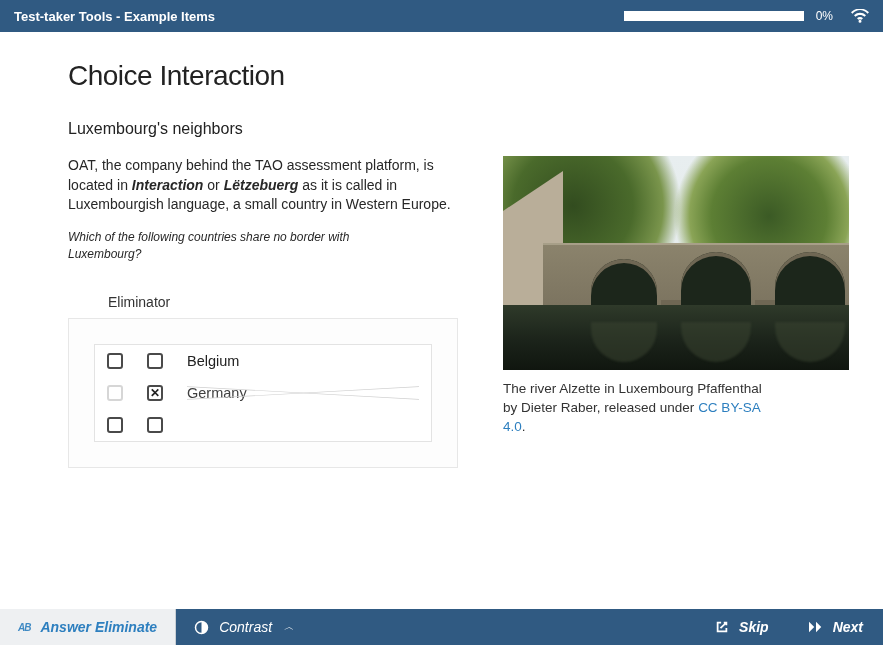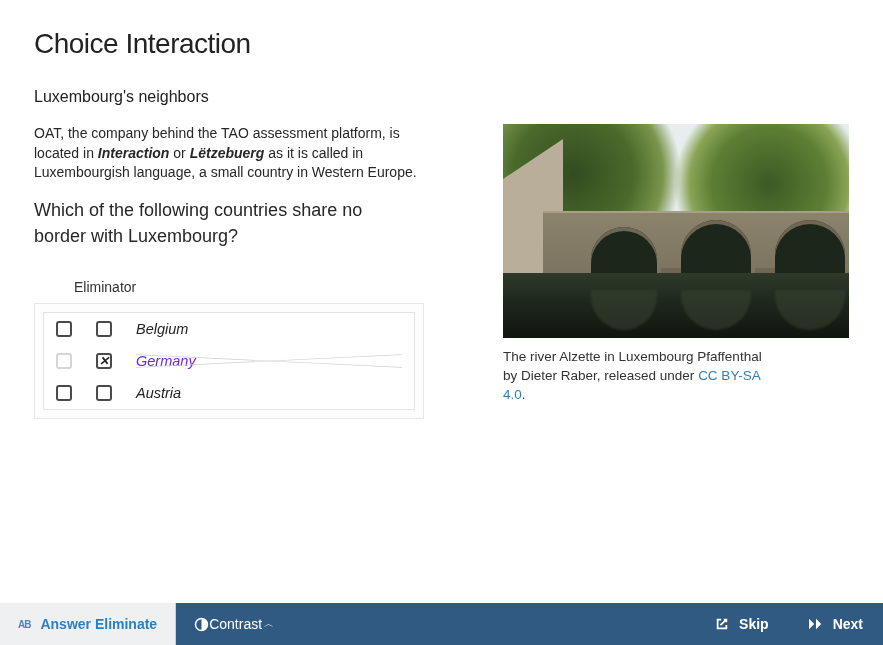--- a/index.html
+++ b/index.html
@@ -24,40 +24,40 @@
   }
   .progress-pct { font-size: 12px; }
   .wifi-icon { margin-left: 18px; display: inline-flex; }
 
   
   .content {
     flex: 1;
     padding: 28px 34px 10px 34px;
     overflow: hidden;
     color: #272727;
+    margin-left: 34px;
   }
   .h1 { font-size: 28px; font-weight: 400; margin-bottom: 28px; color: #222; letter-spacing: -0.5px; }
   .h2 { font-size: 16px; font-weight: 400; margin-bottom: 18px; color: #222; }
 
   .cols { display: flex; gap: 40px; }
   .left { flex: 1; min-width: 0; }
   .right { width: 346px; flex-shrink: 0; }
 
   .para { font-size: 14px; line-height: 1.4; margin-bottom: 14px; max-width: 400px; }
   .para em { font-style: italic; font-weight: 700; }
-  .question { font-size: 18px; line-height: 1.45; margin-bottom: 30px; max-width: 340px; }
+  .question { font-size: 12px; line-height: 1.45; margin-bottom: 30px; max-width: 340px; font-style: italic; }
 
   .elim-header { font-size: 14px; padding-left: 40px; margin-bottom: 8px; color: #333; }
 
   .choice-block {
     border: 1px solid #e7e7e7;
     background: #fdfdfd;
-    padding: 8px;
+    padding: 25px;
     width: 390px;
-    font-style: italic;
   }
   .choice-inner {
     border: 1px solid #e3e3e3;
     background: #fff;
   }
   .choice-row {
     display: flex;
     align-items: center;
     gap: 24px;
     padding: 8px 12px;
@@ -66,21 +66,21 @@
   }
   .cb {
     width: 16px; height: 16px; border: 2px solid #4a4a4a; border-radius: 3px;
     background: #fff; display: inline-flex; align-items: center; justify-content: center;
     flex-shrink: 0;
     cursor: pointer;
   }
   .cb.disabled { border-color: #d6d6d6; }
   .cb .x { font-size: 12px; font-weight: 900; line-height: 1; color: #222; }
   .choice-label { font-size: 14.5px; color: #222; position: relative; flex: 1; }
-  .choice-row.eliminated .choice-label { color: #6d28d9; }
+  .choice-row.eliminated .choice-label { color: #404040; }
   .cross {
     position: absolute; left: 0; right: 0; top: 0; bottom: 0;
     pointer-events: none;
   }
   .cross svg { width: 100%; height: 100%; }
 
   .figure { width: 274px; }
   .figure-img {
     width: 346px; height: 214px; display: block; position: relative; overflow: hidden;
   }
@@ -106,52 +106,66 @@
   .water { position:absolute; left:0; right:0; top:149px; bottom:0;
     background: linear-gradient(#2f3a2a, #1b231a 55%, #10160f); }
   .refl { position:absolute; bottom:8px; width:70px; height:40px; border-radius:0 0 46px 46px;
     background:rgba(60,70,50,.5); filter:blur(1px);}
   .refl.r1{left:88px; width:66px;} .refl.r2{left:178px;} .refl.r3{left:272px;}
   .caption { font-size: 13.5px; line-height: 1.4; margin-top: 10px; color: #333; }
   .caption a { color: #2d7fbf; text-decoration: none; }
 
   
   .footer {
-    height: 42px;
+    height: 36px;
     background: #305a82;
     color: #fff;
     display: flex;
     align-items: stretch;
     font-size: 14px;
+    font-style: italic;
   }
   .tool-btn {
     background: #eef0f2;
     color: #2d7fbf;
     display: flex; align-items: center; gap: 10px;
     padding: 0 18px;
     border-right: 1px solid #c9cfd5;
     cursor: pointer;
     font-weight: 600;
   }
   .tool-btn .ab { font-size: 10px; font-weight: 800; letter-spacing: -1px; opacity: .9; }
   .contrast-btn {
-    display: flex; align-items: center; gap: 0; padding: 0 18px; color: #fff; cursor: pointer;
+    display: flex; align-items: center; gap: 10px; padding: 0 18px; color: #fff; cursor: pointer;
   }
   .caret { font-size: 10px; margin-left: 2px; }
   .footer-spacer { flex: 1; }
   .nav-btn {
     display: flex; align-items: center; gap: 10px; padding: 0 20px; color: #fff; cursor: pointer; font-weight: 600;
   }
   .nav-btn svg, .contrast-btn svg, .wifi-icon svg { display:block; }
 </style>
 </head>
 <body>
 
 <div class="app">
 
+  <div class="header">
+    <div class="header-title">Test-taker Tools - Example Items</div>
+    <div class="header-spacer"></div>
+    <div class="progress-wrap">
+      <div class="progress-bar"></div>
+      <div class="progress-pct">0%</div>
+    </div>
+    <span class="wifi-icon">
+      <svg width="18" height="14" viewBox="0 0 24 18">
+        <path d="M12 18a2 2 0 1 0 0-4 2 2 0 0 0 0 4zM4 8c4.4-4.4 11.6-4.4 16 0l-2 2c-3.3-3.3-8.7-3.3-12 0L4 8zm4 4c2.2-2.2 5.8-2.2 8 0l-2 2c-1.1-1.1-2.9-1.1-4 0l-2-2zM0 4C6.6-2.6 17.4-2.6 24 4l-2 2C16.5-0.5 7.5-0.5 2 6L0 4z" fill="#fff"></path>
+      </svg>
+    </span>
+  </div>
 
   <div class="content">
     <h1 class="h1">Choice Interaction</h1>
     <h2 class="h2">Luxembourg's neighbors</h2>
 
     <div class="cols">
       <div class="left">
         <p class="para">
           <span>OAT, the company behind the TAO assessment platform, is located in </span><em>Interaction</em><span> or </span><em>Lëtzebuerg</em><span> as it is called in Luxembourgish language, a small country in Western Europe.</span>
         </p>
@@ -180,21 +194,20 @@
                     <line x1="0" y1="2" x2="100" y2="18" stroke="#cfcfcf" stroke-width="0.8"></line>
                     <line x1="0" y1="18" x2="100" y2="2" stroke="#cfcfcf" stroke-width="0.8"></line>
                   </svg>
                 </span>
               </span>
             </div>
 
             <div class="choice-row">
               <span class="cb"></span>
               <span class="cb"></span>
-              <span class="choice-label">Austria</span>
             </div>
 
 
           </div>
         </div>
       </div>
 
       <div class="right">
         <div class="figure">
           <div class="figure-img">

